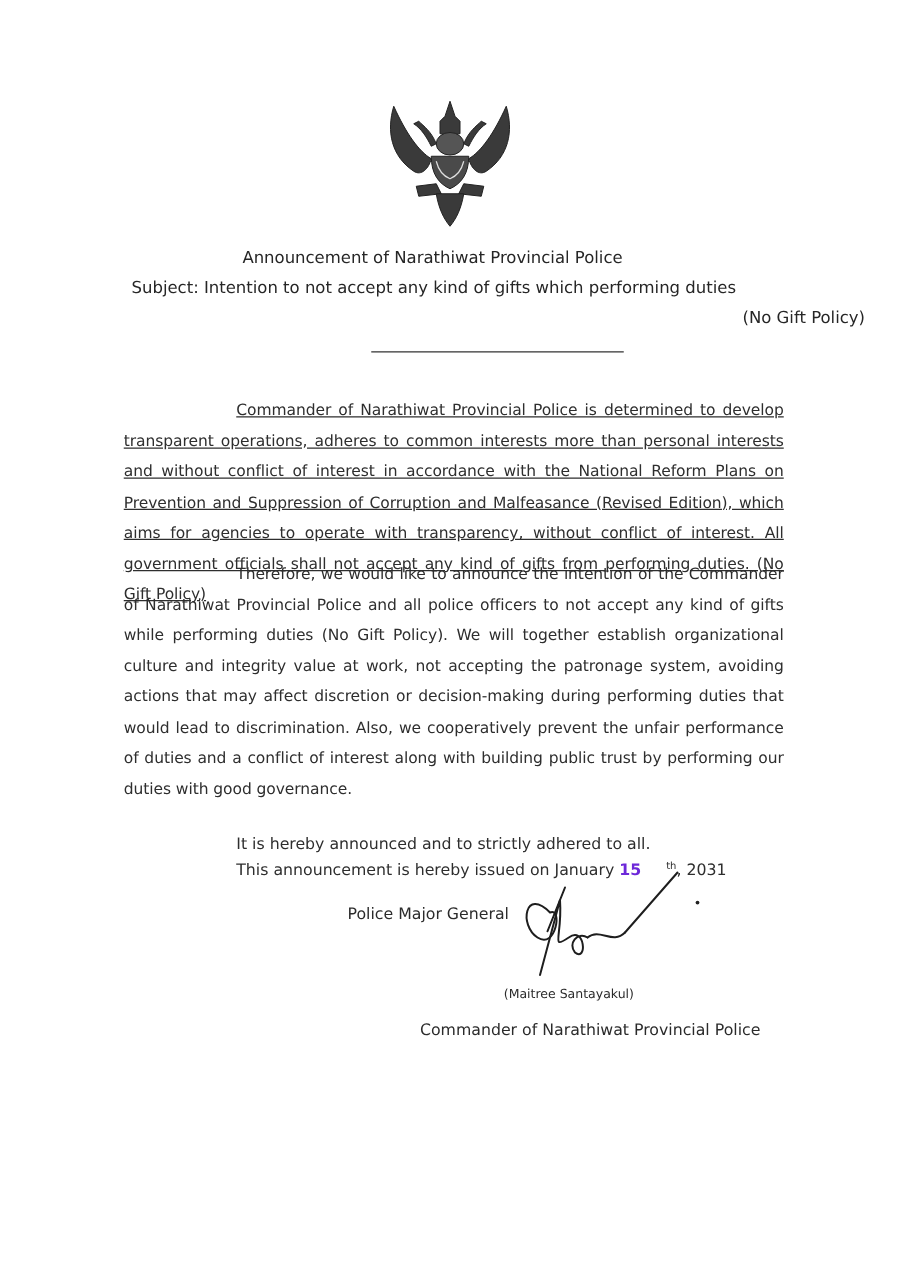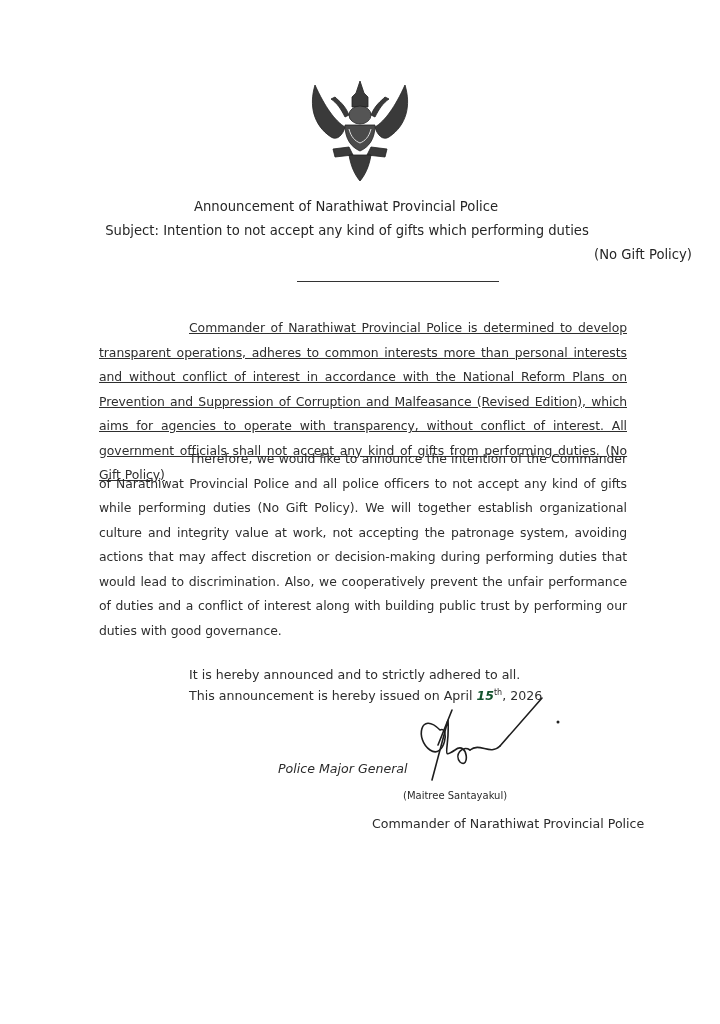--- a/index.html
+++ b/index.html
@@ -11,25 +11,25 @@
   .t2 { top: 223px; left: 1px; }
   .t3 { top: 247px; left: 0; text-align: right; }
   .rule { position: absolute; left: 297px; top: 281px; width: 202px; height: 1px; background: #333; }
   .para { position: absolute; left: 99px; width: 528px; font-size: 12.4px; line-height: 24.5px;
           text-align: justify; text-indent: 90px; color: #2e2e2e; letter-spacing: -0.05px; }
   .p1 { top: 316px; text-decoration: underline; }
   .p2 { top: 447px; }
   .line-s { position: absolute; left: 189px; font-size: 12.6px; color: #2e2e2e; }
   .s1 { top: 655px; margin-top: 12px; }
   .s2 { top: 688px; }
-  .date-num { font-style: italic; font-weight: bold; color: #14532d; }
-  .sup { font-size: 8px; vertical-align: super; }
-  .rank { position: absolute; left: 278px; top: 761px; font-size: 12.6px; font-style: italic; }
+  .date-num { font-weight: bold; color: #6d28d9; }
+  .sup { font-size: 8px; vertical-align: super; margin-left: 20px; }
+  .rank { position: absolute; left: 278px; top: 723px; font-size: 12.6px; }
   .name { position: absolute; left: 403px; top: 790px; font-size: 10px; }
-  .pos { position: absolute; left: 336px; top: 816px; font-size: 12.6px; margin-left: 36px; }
+  .pos { position: absolute; left: 336px; top: 816px; font-size: 12.6px; }
   .signature { position: absolute; left: 410px; top: 690px; width: 160px; height: 110px; }
 </style>
 </head>
 <body>
 
 <svg class="emblem" viewBox="0 0 110 110">
   <g fill="#3a3a3a" stroke="#222" stroke-width="0.8">
 
     <path d="M10 10 C4 30 8 50 26 62 C32 66 38 60 40 52 C30 46 20 32 10 10 Z"></path>
     <path d="M100 10 C106 30 102 50 84 62 C78 66 72 60 70 52 C80 46 90 32 100 10 Z"></path>
@@ -54,21 +54,21 @@
 <div class="title-line t1">Announcement of Narathiwat Provincial Police</div>
 <div class="title-line t2">Subject: Intention to not accept any kind of gifts which performing duties</div>
 <div class="title-line t3">(No Gift Policy)</div>
 <div class="rule"></div>
 
 <p class="para p1" style="margin:0">Commander of Narathiwat Provincial Police is determined to develop transparent operations, adheres to common interests more than personal interests and without conflict of interest in accordance with the National Reform Plans on Prevention and Suppression of Corruption and Malfeasance (Revised Edition), which aims for agencies to operate with transparency, without conflict of interest. All government officials shall not accept any kind of gifts from performing duties. (No Gift Policy)</p>
 <p class="para p2" style="margin:0">Therefore, we would like to announce the intention of the Commander of Narathiwat Provincial Police and all police officers to not accept any kind of gifts while performing duties (No Gift Policy). We will together establish organizational culture and integrity value at work, not accepting the patronage system, avoiding actions that may affect discretion or decision-making during performing duties that would lead to discrimination. Also, we cooperatively prevent the unfair performance of duties and a conflict of interest along with building public trust by performing our duties with good governance.</p>
 
 <div class="line-s s1">It is hereby announced and to strictly adhered to all.</div>
 <div class="line-s s2">
-  <span>This announcement is hereby issued on April </span><span class="date-num">15</span><span class="sup">th</span><span>, 2026</span>
+  <span>This announcement is hereby issued on January </span><span class="date-num">15</span><span class="sup">th</span><span>, 2031</span>
 </div>
 
 <svg class="signature" viewBox="0 0 160 110">
   <g fill="none" stroke="#1e1e1e" stroke-width="1.6" stroke-linecap="round">
     <path d="M30 40 C10 20 5 50 20 60 C35 70 40 35 30 40"></path>
     <path d="M28 55 L42 20"></path>
     <path d="M22 90 L38 30 C40 60 30 70 45 60 C58 50 60 80 50 72 C44 65 52 55 60 60"></path>
     <path d="M60 60 C70 52 80 66 90 56"></path>
     <path d="M90 56 L132 8"></path>
   </g>

